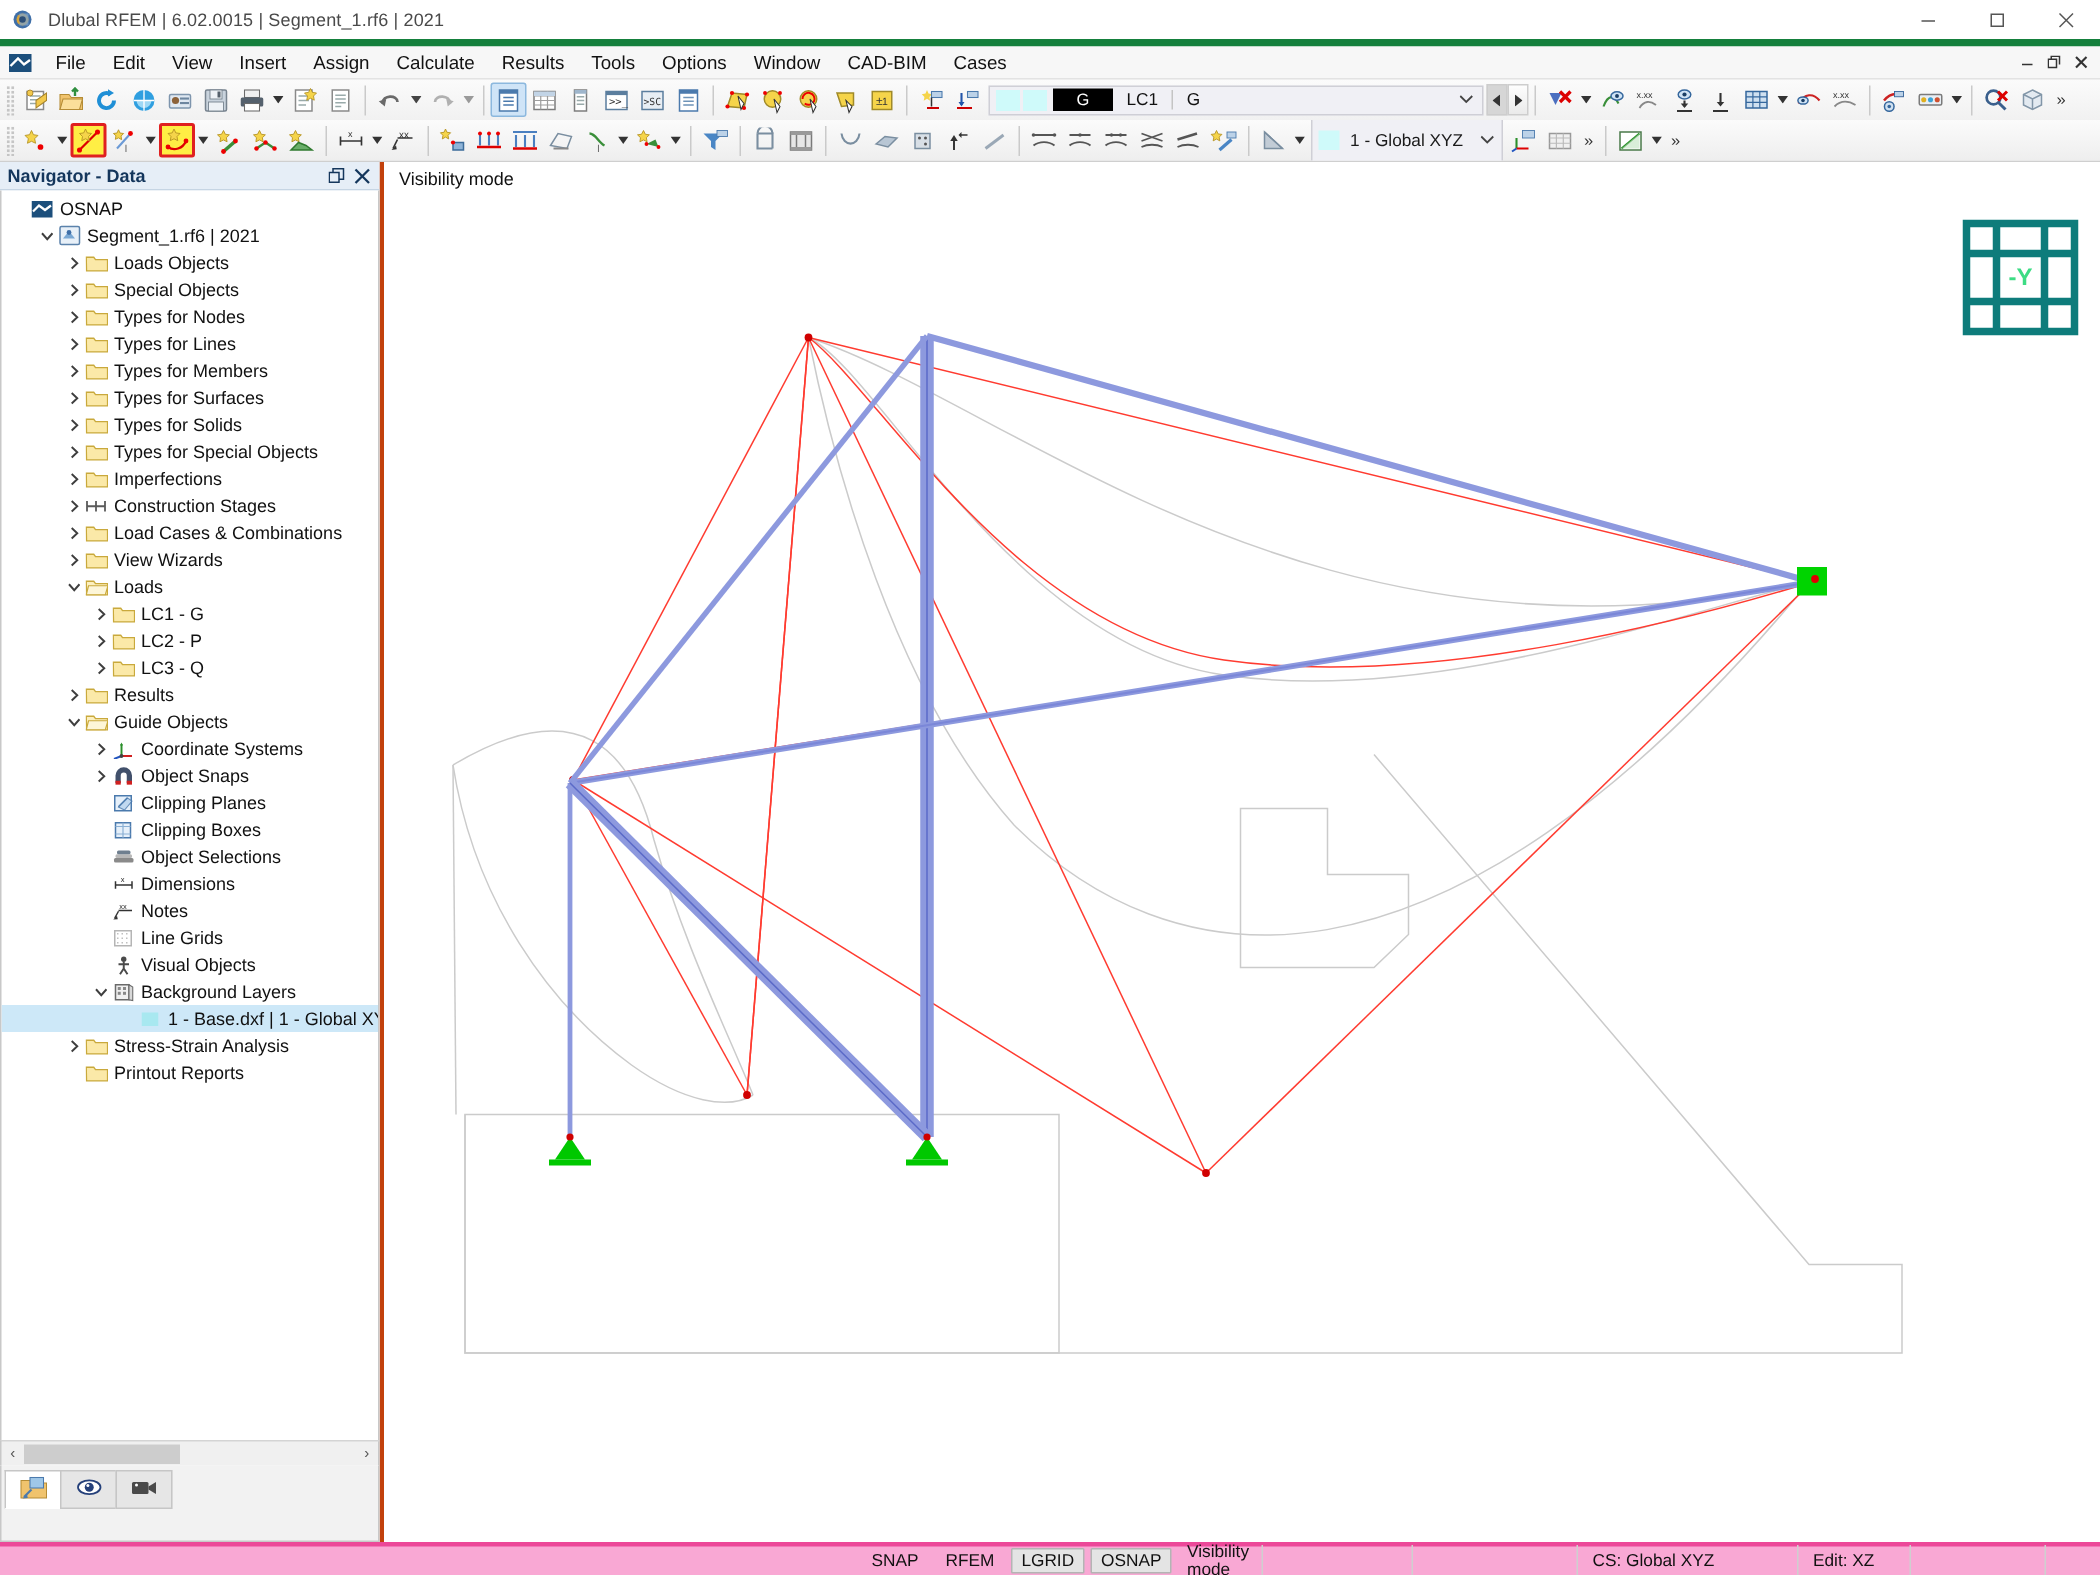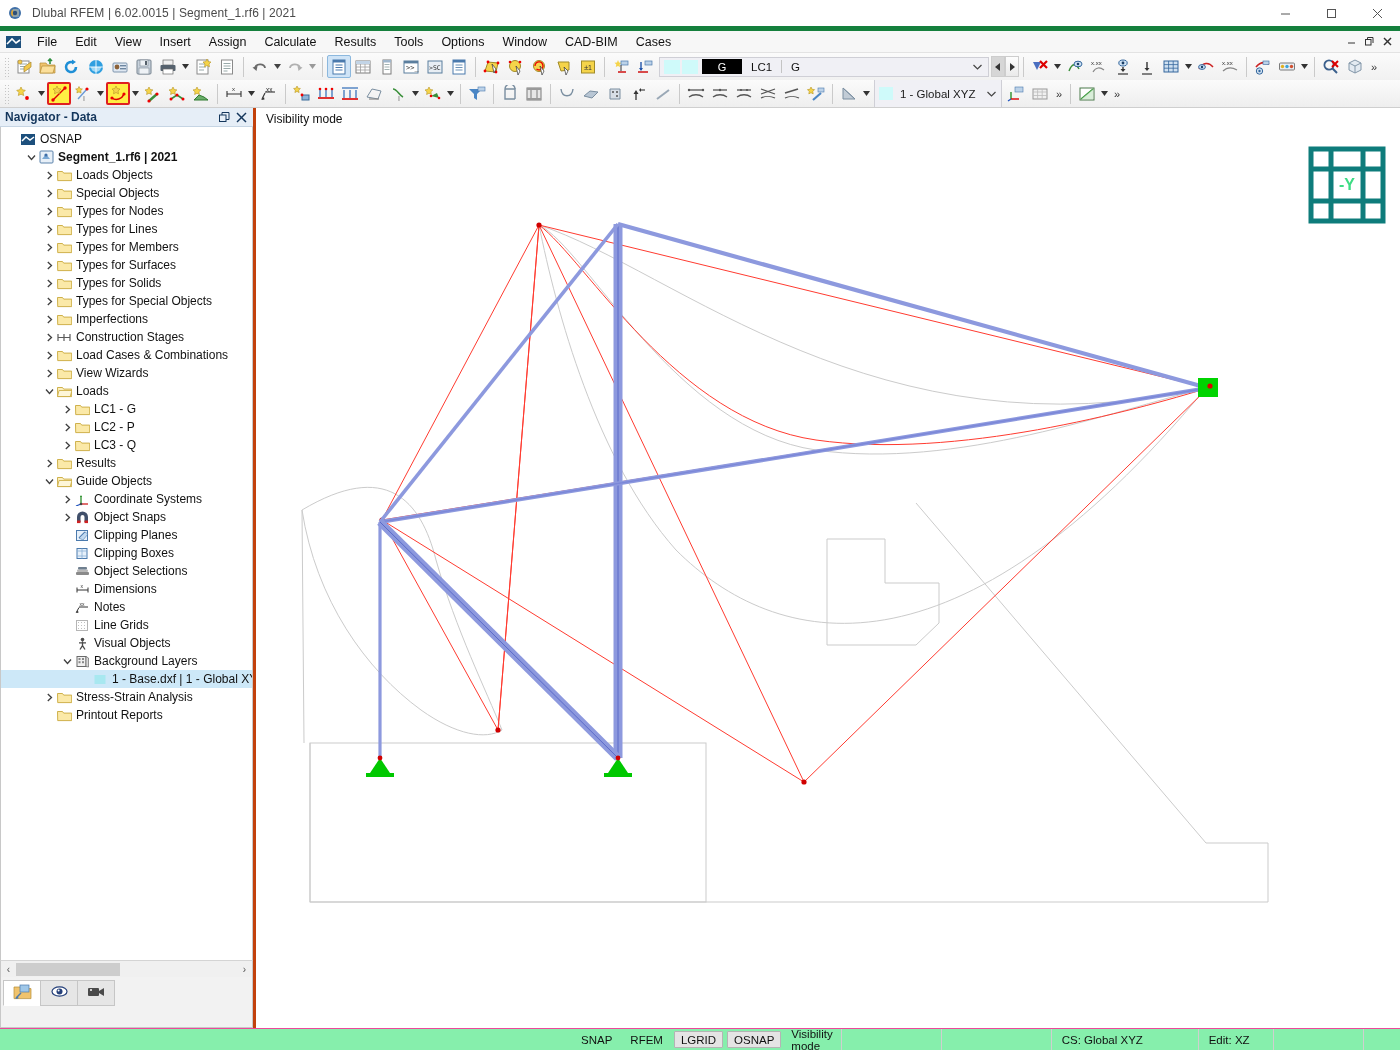--- a/index.html
+++ b/index.html
@@ -87,21 +87,21 @@
 
   .tree{ flex:1 1 auto; overflow:hidden; background:#fff; padding-top:3px;
      border:1px solid #c8c8c8; border-top:none; border-bottom:none; }
   .trow{ height:18px; display:flex; align-items:center; font-size:12px; white-space:nowrap; position:relative;}
   .trow.sel{ background:#cde8f8; }
   .tw{ flex:0 0 auto; }
   .exp{ width:13px;height:18px;display:flex;align-items:center;justify-content:center;
      color:#3f3f3f;font-size:9px;flex:0 0 13px;}
   .ticon{ width:17px;height:18px;display:flex;align-items:center;justify-content:center;flex:0 0 17px;}
   .tlabel{ margin-left:3px; color:#111; }
-  .tlabel.b{ font-weight:bold; }
+  .tlabel.b{ font-weight:normal; }
 
   .nav-scroll{ height:17px;flex:0 0 17px;background:#f0f0f0;display:flex;align-items:center;
      border-top:1px solid #d4d4d4; border-left:1px solid #c8c8c8;border-right:1px solid #c8c8c8;}
   .ns-arrow{ width:15px;height:15px;display:flex;align-items:center;justify-content:center;color:#555;font-size:10px;}
   .ns-track{ flex:1 1 auto;height:13px;background:#f0f0f0;position:relative;}
   .ns-thumb{ position:absolute;left:0;top:0;width:104px;height:13px;background:#cdcdcd;}
 
   .nav-tabs{ height:29px;flex:0 0 29px;background:#f2f2f2;display:flex;align-items:flex-end;
      border-left:1px solid #c8c8c8;border-right:1px solid #c8c8c8; padding-left:2px;}
   .ntab{ width:38px;height:26px;display:flex;align-items:center;justify-content:center;
@@ -111,21 +111,21 @@
 
   
   .viewwrap{ flex:1 1 auto; display:flex;flex-direction:column; min-width:0; background:#fff;}
   .vis-bar{ height:22px;flex:0 0 22px;background:#fff;display:flex;align-items:center;
      padding-left:10px; font-size:12px; color:#111; border-bottom:1px solid #fff;}
   .canvas{ flex:1 1 auto; position:relative; background:#fff; overflow:hidden; }
   .canvas svg{ display:block; position:absolute; top:0; left:0; }
   .viewcube{ position:absolute; right:14px; top:16px; width:78px;height:78px; }
 
   
-  .status{ height:22px;flex:0 0 22px;background:#86efac;border-top:1px solid #ec4899;
+  .status{ height:22px;flex:0 0 22px;background:#f9a8d4;border-top:3px solid #ec4899;
      display:flex;align-items:center; font-size:11.5px; color:#111;}
   .st-spacer{ flex:0 0 572px; }
   .st-toggle{ padding:1px 6px;margin:0 2px;border:1px solid transparent;height:17px;
      display:flex;align-items:center;border-radius:1px;}
   .st-toggle.on{ border-color:#b4b4b4; background:#e4e4e4; }
   .st-txt{ padding:0 8px; }
   .st-cell{ border-left:1px solid #cfcfcf; height:22px; display:flex;align-items:center;padding:0 10px;}
   .st-grip{ margin-left:auto;width:14px;height:14px;margin-right:2px;
      background-image:radial-gradient(#adadad 1px, transparent 1px);background-size:4px 4px;}
 </style>

